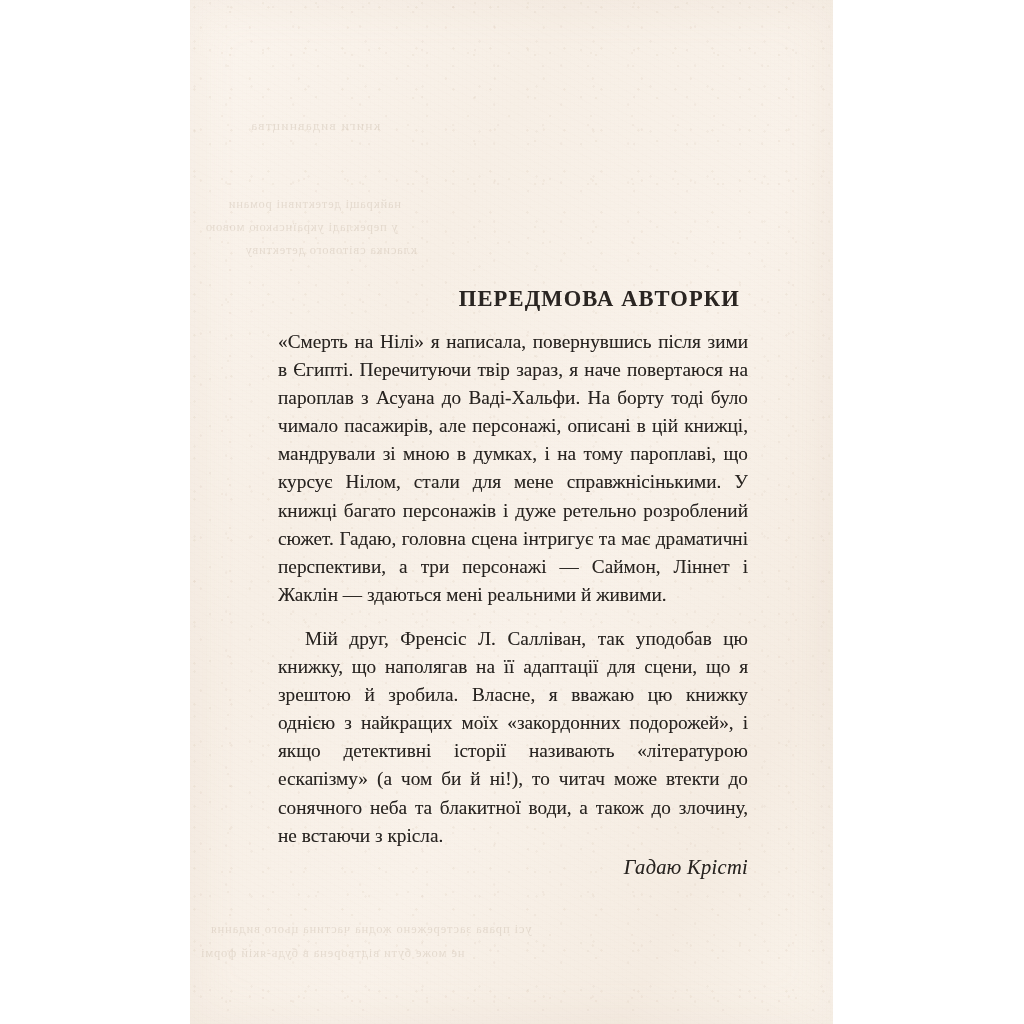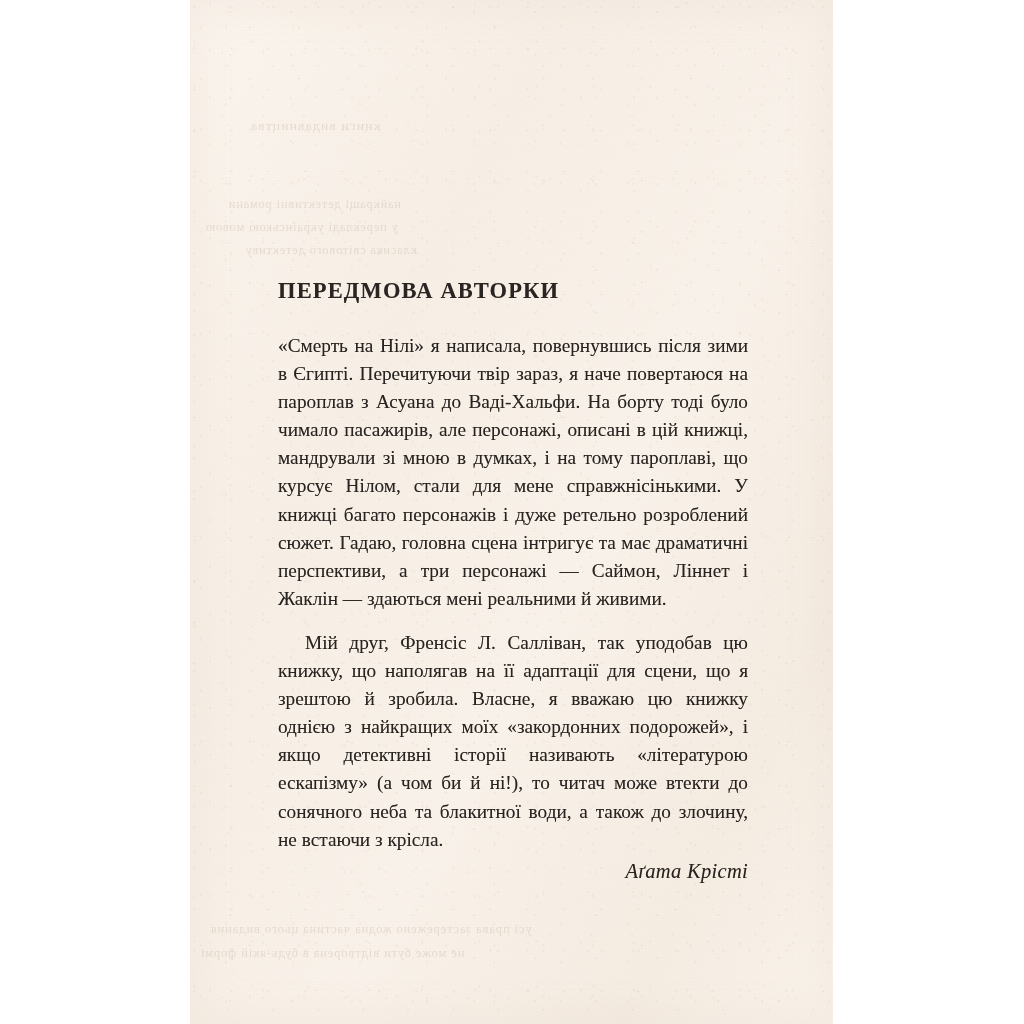--- a/index.html
+++ b/index.html
@@ -72,42 +72,42 @@
 
   
   #type-block {
     position: absolute;
     left: 88px;          
     top: 0;
     width: 470px;
   }
 
   #chapter-heading {
-    margin: 0;
+    margin: 8px;
     padding-top: 278px;
-    text-align: left;
+    text-align: right;
     font-size: 22.5px;
     font-weight: 600;
     letter-spacing: 1.15px;
     color: #2a2522;
     font-family: "Liberation Serif", "DejaVu Serif", serif;
     text-rendering: optimizeLegibility;
   }
 
   .body-para {
     margin: 0;
     color: #272320;
     font-size: 19.3px;
     line-height: 28.1px;
     text-align: justify;
     text-justify: inter-word;
     hyphens: manual;
     font-family: "Liberation Serif", "DejaVu Serif", serif;
   }
-  #para-1 { margin-top: 28px; }
+  #para-1 { margin-top: 16px; }
   #para-2 { text-indent: 27px; margin-top: 16px; }
 
   #signature {
     margin: 3px 0 0 0;
     text-align: right;
     font-style: italic;
     font-size: 20.5px;
     line-height: 28px;
     color: #272320;
     letter-spacing: .3px;
@@ -135,16 +135,16 @@
   <div class="bleed" id="bleed-bot-b">не може бути відтворена в будь-якій формі</div>
 
   <div id="type-block">
 
     <h1 id="chapter-heading">ПЕРЕДМОВА АВТОРКИ</h1>
 
     <p class="body-para" id="para-1">«Смерть на Нілі» я написала, повернувшись після зими в Єгипті. Перечитуючи твір зараз, я наче повертаюся на пароплав з Асуана до Ваді-Хальфи. На борту тоді було чимало пасажирів, але персонажі, описані в цій книжці, мандрували зі мною в думках, і на тому пароплаві, що курсує Нілом, стали для мене справжнісінькими. У книжці багато персонажів і дуже ретельно розроблений сюжет. Гадаю, головна сцена інтригує та має драматичні перспективи, а три персонажі — Саймон, Ліннет і Жаклін — здаються мені реальними й живими.</p>
 
     <p class="body-para" id="para-2">Мій друг, Френсіс Л. Салліван, так уподобав цю книжку, що наполягав на її адаптації для сцени, що я зрештою й зробила. Власне, я вважаю цю книжку однією з найкращих моїх «закордонних подорожей», і якщо детективні історії називають «літературою ескапізму» (а чом би й ні!), то читач може втекти до сонячного неба та блакитної води, а також до злочину, не встаючи з крісла.</p>
 
-    <p id="signature">Аґата Крісті</p>
+    <p id="signature">Гадаю Крісті</p>
 
   </div>
 </div>
 
 </body></html>

